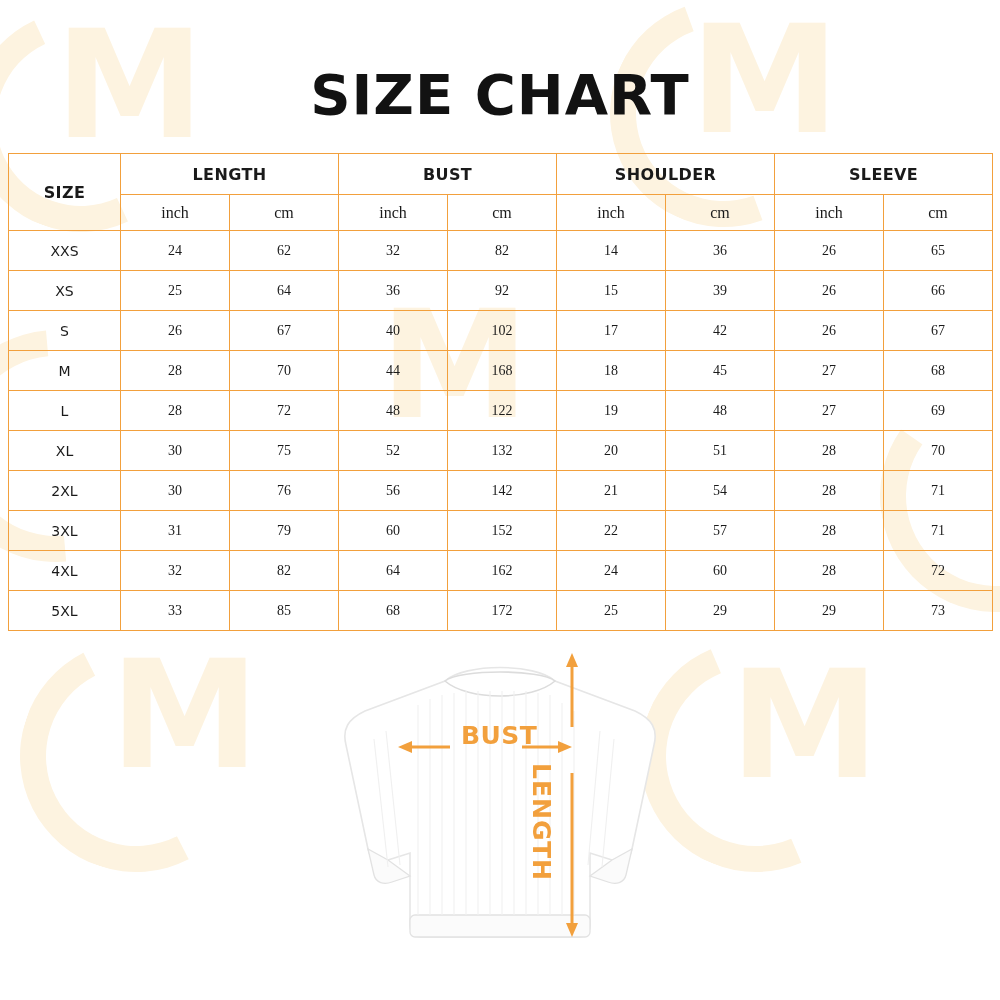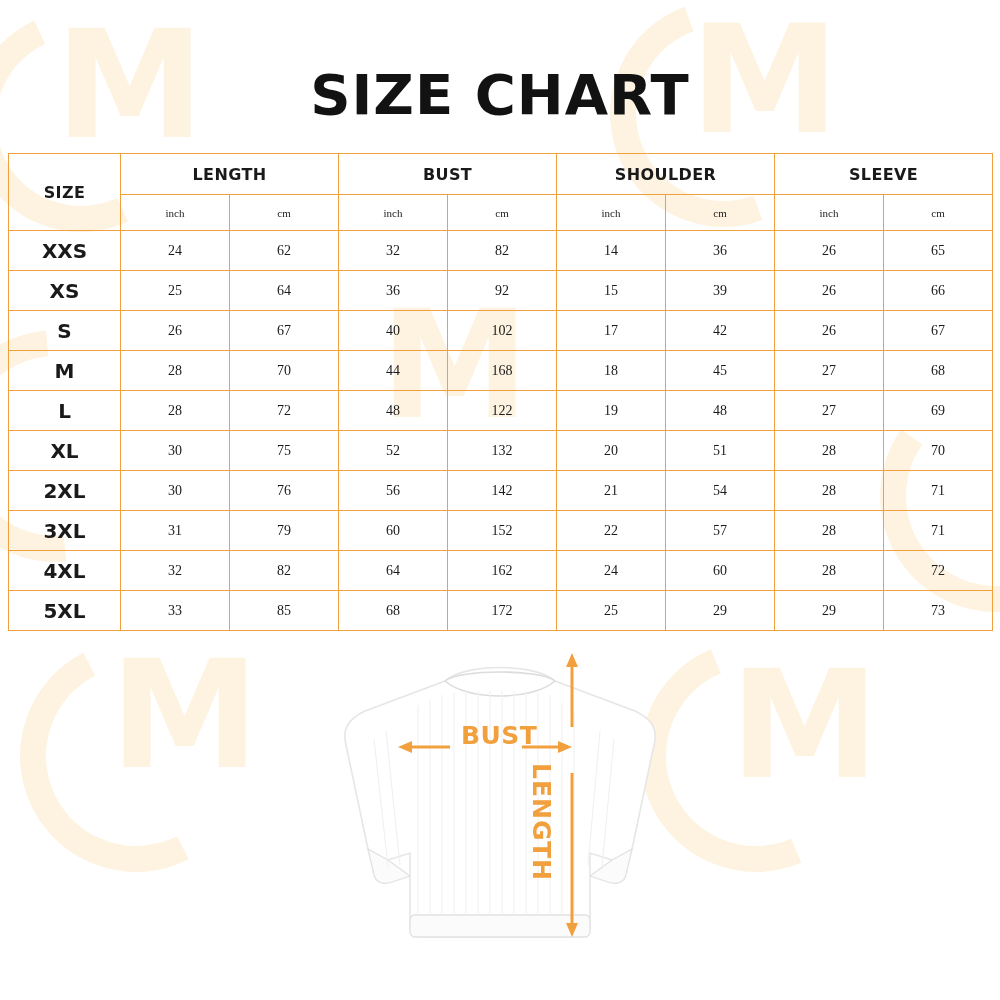--- a/index.html
+++ b/index.html
@@ -79,33 +79,33 @@
   }
   thead tr.group-row th {
     height: 38px;
     font-size: 16px;
     font-weight: 700;
     font-family: "DejaVu Sans", sans-serif;
     letter-spacing: .4px;
   }
   thead tr.unit-row th {
     height: 33px;
-    font-size: 11px;
+    font-size: 16px;
     font-weight: 400;
     font-family: "Liberation Serif", serif;
   }
   tbody td {
     height: 37px;
     font-size: 14px;
     font-family: "Liberation Serif", serif;
   }
   tbody td.size-cell {
     font-family: "DejaVu Sans", sans-serif;
-    font-weight: 700;
-    font-size: 20px;
+    font-weight: 400;
+    font-size: 14px;
     margin-top: 28px;
   }
   col.c-size { width: 112px; }
   col.c-val  { width: 109px; }
 
   
   #illustration {
     position: relative;
     width: 1000px;
     height: 360px;

